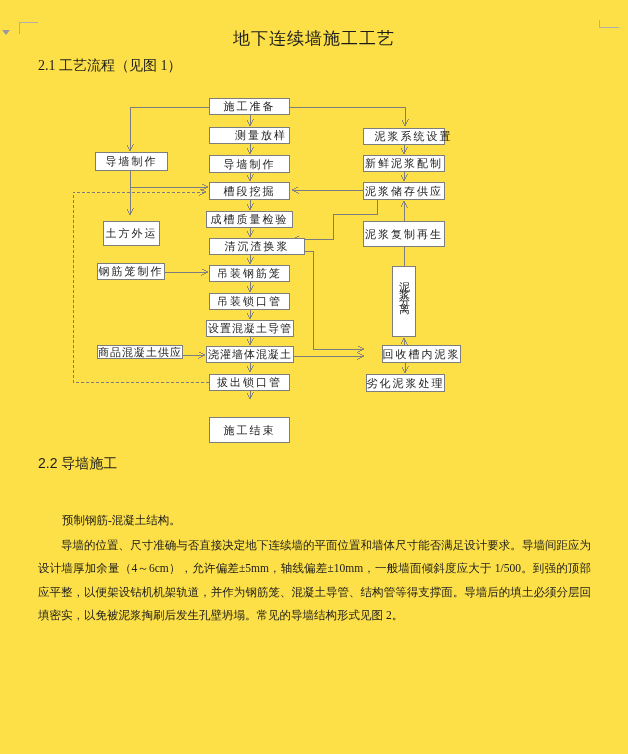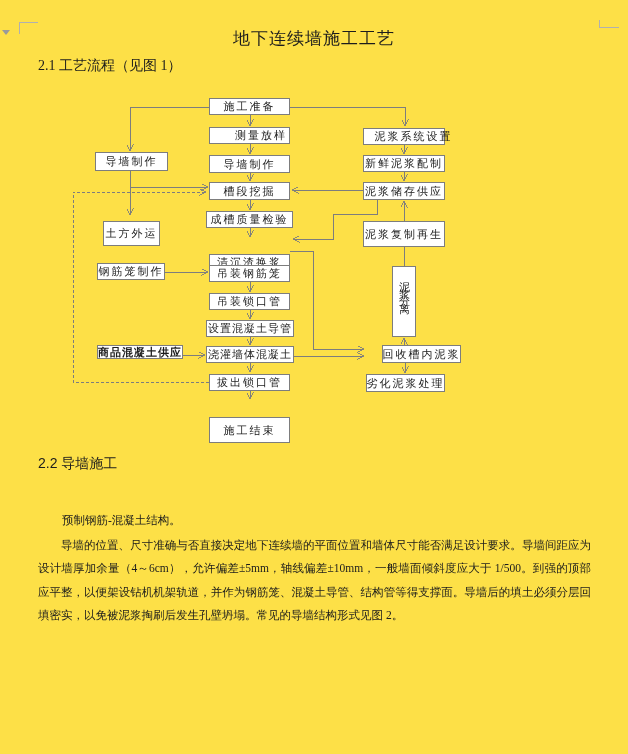--- a/index.html
+++ b/index.html
@@ -97,32 +97,32 @@
     <line x1="404" y1="221" x2="404" y2="202" marker-end="url(#ar)"></line>
 
     <line x1="405" y1="363" x2="405" y2="372" marker-end="url(#ar)"></line>
   </svg>
 
   <div class="fbox" style="left:209px;top:98px;width:81px;height:17px;">施工准备</div>
   <div class="fbox" style="left:209px;top:127px;width:81px;height:17px;padding-left:23px;">测量放样</div>
   <div class="fbox" style="left:209px;top:155px;width:81px;height:18px;">导墙制作</div>
   <div class="fbox" style="left:209px;top:182px;width:81px;height:18px;">槽段挖掘</div>
   <div class="fbox" style="left:206px;top:211px;width:87px;height:17px;">成槽质量检验</div>
-  <div class="fbox" style="left:209px;top:254px;width:81px;height:17px;">清沉渣换浆</div>
+  <div class="fbox" style="left:209px;top:238px;width:96px;height:17px;">清沉渣换浆</div>
   <div class="fbox" style="left:209px;top:265px;width:81px;height:17px;">吊装钢筋笼</div>
   <div class="fbox" style="left:209px;top:293px;width:81px;height:17px;">吊装锁口管</div>
   <div class="fbox tight" style="left:206px;top:320px;width:88px;height:17px;">设置混凝土导管</div>
   <div class="fbox tight" style="left:206px;top:346px;width:88px;height:17px;text-align:right;">浇灌墙体混凝土</div>
   <div class="fbox" style="left:209px;top:374px;width:81px;height:17px;">拔出锁口管</div>
   <div class="fbox" style="left:209px;top:417px;width:81px;height:26px;">施工结束</div>
 
   <div class="fbox" style="left:95px;top:152px;width:73px;height:19px;">导墙制作</div>
   <div class="fbox" style="left:103px;top:221px;width:57px;height:25px;">土方外运</div>
   <div class="fbox" style="left:97px;top:263px;width:68px;height:17px;">钢筋笼制作</div>
-  <div class="fbox tight" style="left:97px;top:345px;width:86px;height:14px;font-weight:bold;">商品混凝土供应</div>
+  <div class="fbox tight" style="left:97px;top:345px;width:86px;height:14px;">商品混凝土供应</div>
 
   <div class="fbox" style="left:363px;top:128px;width:82px;height:17px;padding-left:19px;">泥浆系统设置</div>
   <div class="fbox" style="left:363px;top:155px;width:82px;height:17px;">新鲜泥浆配制</div>
   <div class="fbox" style="left:363px;top:182px;width:82px;height:18px;">泥浆储存供应</div>
   <div class="fbox" style="left:363px;top:221px;width:82px;height:26px;">泥浆复制再生</div>
   <div class="fbox vbox" style="left:392px;top:266px;width:24px;height:71px;">泥浆分离</div>
   <div class="fbox" style="left:366px;top:345px;width:79px;height:18px;margin-left:16px;">回收槽内泥浆</div>
   <div class="fbox" style="left:366px;top:374px;width:79px;height:18px;">劣化泥浆处理</div>
 
 </div>

